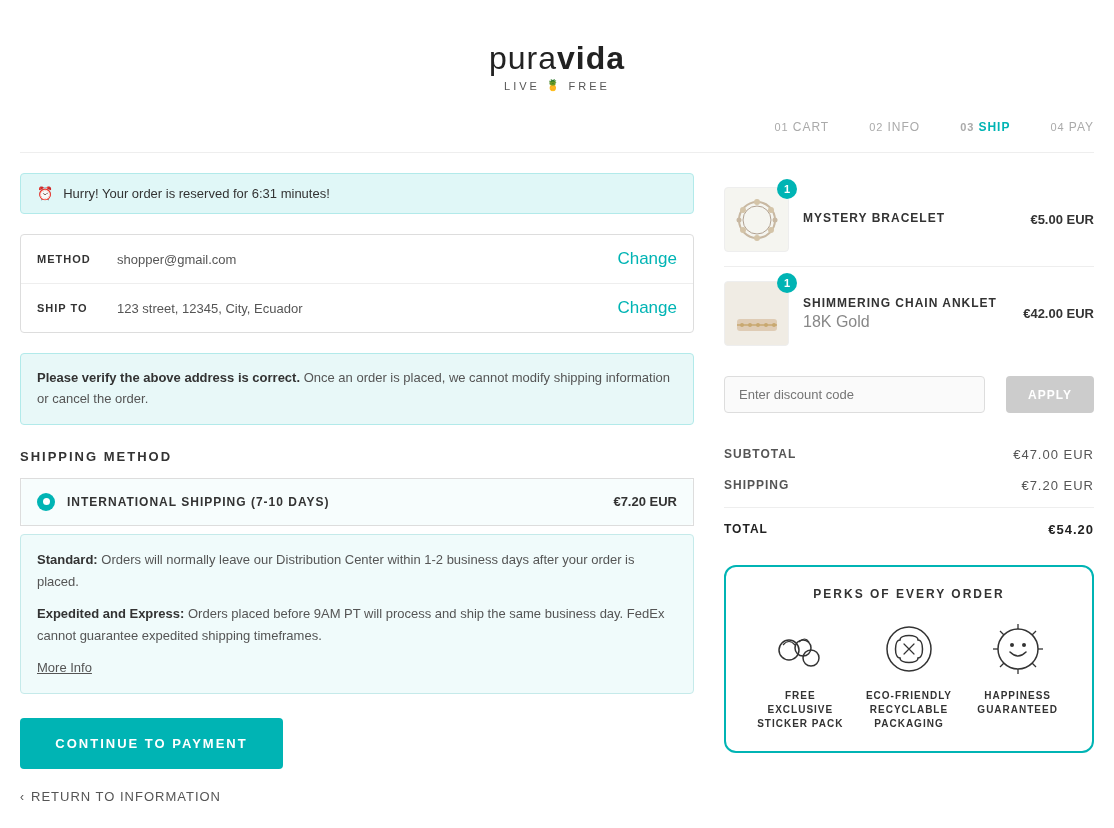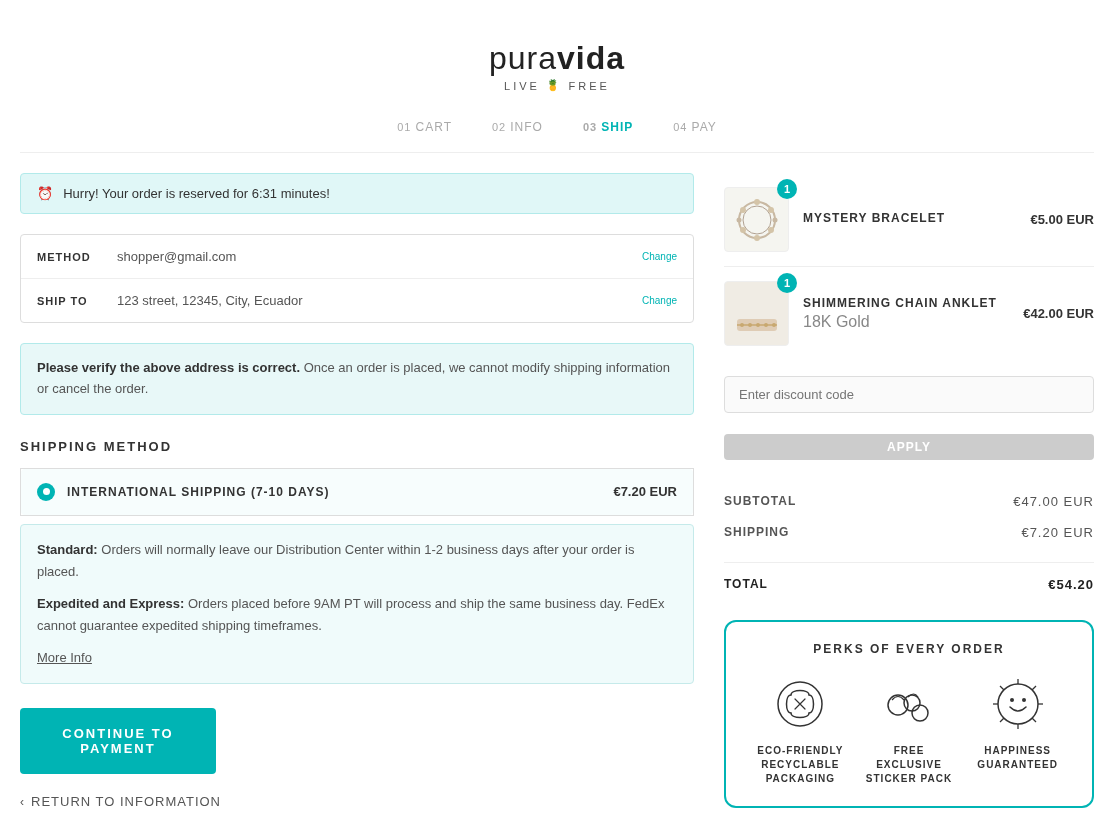--- a/index.html
+++ b/index.html
@@ -7,86 +7,86 @@
 
     .page-wrapper { max-width: 1114px; margin: 0 auto; padding: 20px; }
 
     
     .header { text-align: center; padding: 20px 0 10px; }
     .logo-pura { font-size: 32px; letter-spacing: 1px; font-weight: 300; color: #222; }
     .logo-pura span { font-weight: 700; }
     .logo-tagline { font-size: 11px; letter-spacing: 3px; color: #555; margin-top: 2px; display: flex; align-items: center; justify-content: center; gap: 6px; }
 
     
-    .progress-nav { display: flex; justify-content: center; gap: 40px; padding: 18px 0; border-bottom: 1px solid #eee; margin-bottom: 20px; }
+    .progress-nav { display: flex; justify-content: flex-end; gap: 40px; padding: 18px 0; border-bottom: 1px solid #eee; margin-bottom: 20px; }
     .progress-step { font-size: 12px; letter-spacing: 1px; color: #aaa; }
     .progress-step.active { color: #00b4b4; font-weight: bold; }
     .progress-step span { color: #aaa; font-size: 11px; }
 
     
     .main-layout { display: flex; gap: 30px; align-items: flex-start; }
     .left-col { flex: 1; min-width: 0; }
     .right-col { width: 370px; flex-shrink: 0; }
 
     
     .timer-banner { background: #e0f7f7; border: 1px solid #b2eaea; border-radius: 4px; padding: 12px 16px; margin-bottom: 20px; display: flex; align-items: center; gap: 10px; font-size: 13px; color: #333; }
 
     
     .info-section { border: 1px solid #ddd; border-radius: 4px; margin-bottom: 20px; }
     .info-row { display: flex; align-items: center; padding: 14px 16px; border-bottom: 1px solid #eee; }
     .info-row:last-child { border-bottom: none; }
     .info-label { font-size: 11px; font-weight: bold; letter-spacing: 1px; color: #333; width: 80px; flex-shrink: 0; }
     .info-value { flex: 1; font-size: 13px; color: #555; }
-    .info-change { font-size: 10px; color: #00b4b4; cursor: pointer; text-decoration: none; }
+    .info-change { font-size: 17px; color: #00b4b4; cursor: pointer; text-decoration: none; }
 
     
     .warning-box { background: #e8f8f8; border: 1px solid #b2eaea; border-radius: 4px; padding: 14px 16px; margin-bottom: 24px; font-size: 13px; color: #555; line-height: 1.6; }
     .warning-box strong { color: #333; }
 
     
     .section-title { font-size: 13px; font-weight: bold; letter-spacing: 2px; color: #333; margin-bottom: 14px; }
 
     .shipping-option { border: 1px solid #ddd; border-radius: 0; margin-bottom: 2px; }
     .shipping-option-row { display: flex; align-items: center; padding: 14px 16px; background: #f7fdfd; border-radius: 4px; }
     .radio-dot { width: 18px; height: 18px; border-radius: 50%; background: #00b4b4; display: flex; align-items: center; justify-content: center; margin-right: 12px; flex-shrink: 0; }
     .radio-dot-inner { width: 7px; height: 7px; border-radius: 50%; background: #fff; }
     .shipping-name { flex: 1; font-size: 12px; font-weight: bold; letter-spacing: 1px; color: #333; }
     .shipping-price { font-size: 13px; color: #333; font-weight: bold; }
 
     .shipping-info-box { background: #f0fbfb; border: 1px solid #c5eaea; border-radius: 4px; padding: 14px 16px; margin-top: 8px; font-size: 13px; color: #555; line-height: 1.7; }
     .shipping-info-box strong { color: #333; }
     .more-info-link { color: #555; font-size: 13px; text-decoration: underline; cursor: pointer; margin-top: 10px; display: inline-block; }
 
     
-    .continue-btn { display: block; width: 196px; background: #00b4b4; color: #fff; border: none; border-radius: 4px; padding: 18px; font-size: 13px; font-weight: bold; letter-spacing: 2px; cursor: pointer; text-align: center; margin-top: 24px; margin-bottom: 20px; }
+    .continue-btn { display: block; width: 263px; background: #00b4b4; color: #fff; border: none; border-radius: 4px; padding: 18px; font-size: 13px; font-weight: bold; letter-spacing: 2px; cursor: pointer; text-align: center; margin-top: 24px; margin-bottom: 20px; }
 
     
     .return-link { font-size: 13px; color: #555; cursor: pointer; display: flex; align-items: center; gap: 6px; letter-spacing: 1px; }
     .return-link .chevron { font-size: 12px; }
 
     
     .cart-item { display: flex; align-items: center; padding: 14px 0; border-bottom: 1px solid #eee; position: relative; }
     .cart-item:last-child { border-bottom: none; }
     .item-img-wrap { position: relative; width: 65px; height: 65px; flex-shrink: 0; margin-right: 14px; }
     .item-img { width: 65px; height: 65px; border: 1px solid #eee; border-radius: 4px; background: #f5f5f0; display: flex; align-items: center; justify-content: center; overflow: hidden; }
     .item-badge { position: absolute; top: -8px; right: -8px; background: #00b4b4; color: #fff; width: 20px; height: 20px; border-radius: 50%; font-size: 11px; display: flex; align-items: center; justify-content: center; font-weight: bold; }
     .item-details { flex: 1; }
     .item-name { font-size: 12px; font-weight: bold; letter-spacing: 1px; color: #333; margin-bottom: 3px; }
     .item-variant { font-size: 16px; color: #888; }
     .item-price { font-size: 13px; color: #333; font-weight: bold; white-space: nowrap; }
 
     
-    .discount-row { display: flex; gap: 21px; margin: 16px 0; flex-direction: column; }
+    .discount-row { display: flex; gap: 21px; margin: 16px 0; }
     .discount-input { flex: 1; border: 1px solid #ddd; border-radius: 4px; padding: 10px 14px; font-size: 13px; color: #aaa; outline: none; background: #fafafa; }
     .apply-btn { background: #ccc; color: #fff; border: none; border-radius: 4px; padding: 6px 22px; font-size: 12px; font-weight: bold; letter-spacing: 1px; cursor: pointer; }
 
     
     .totals-section { padding-top: 10px; }
     .totals-row { display: flex; justify-content: space-between; padding: 8px 0; font-size: 13px; color: #555; letter-spacing: 1px; }
-    .totals-row.total { padding-top: 14px; border-top: 1px solid #eee; margin-top: 14px; font-size: 15px; font-weight: bold; color: #222; }
+    .totals-row.total { padding-top: 14px; border-top: 1px solid #eee; margin-top: 6px; font-size: 15px; font-weight: bold; color: #222; }
     .totals-label { font-size: 12px; font-weight: bold; letter-spacing: 1px; }
     .totals-value { font-size: 13px; }
 
     
     .perks-box { border: 2px solid #00b4b4; border-radius: 12px; padding: 20px; margin-top: 20px; text-align: center; }
     .perks-title { font-size: 12px; font-weight: bold; letter-spacing: 2px; color: #333; margin-bottom: 18px; }
     .perks-icons { display: flex; justify-content: space-around; }
     .perk-item { display: flex; flex-direction: column; align-items: center; width: 100px; }
     .perk-icon { width: 60px; height: 60px; display: flex; align-items: center; justify-content: center; font-size: 32px; margin-bottom: 10px; }
     .perk-label { font-size: 10px; font-weight: bold; letter-spacing: 1px; color: #333; text-align: center; line-height: 1.4; }
@@ -249,39 +249,39 @@
         </div>
       </div>
 
       <div class="perks-box">
         <div class="perks-title">PERKS OF EVERY ORDER</div>
         <div class="perks-icons">
 
           <div class="perk-item">
             <div class="perk-icon">
               <svg width="58" height="58" viewBox="0 0 58 58">
-                <circle cx="29" cy="29" r="22" fill="none" stroke="#333" stroke-width="1.5"></circle>
-                <path d="M20 20 C20 14 38 14 38 20 C44 20 44 38 38 38 C38 44 20 44 20 38 C14 38 14 20 20 20Z" fill="none" stroke="#333" stroke-width="1.5"></path>
-                <path d="M24 24 L34 34 M34 24 L24 34" stroke="#333" stroke-width="1.2" stroke-linecap="round"></path>
-              </svg>
-            </div>
-            <div class="perk-label">ECO-FRIENDLY RECYCLABLE PACKAGING</div>
-          </div>
-
-          <div class="perk-item">
-            <div class="perk-icon">
-              <svg width="58" height="58" viewBox="0 0 58 58">
                 <circle cx="18" cy="30" r="10" fill="none" stroke="#333" stroke-width="1.5"></circle>
                 <circle cx="32" cy="28" r="8" fill="none" stroke="#333" stroke-width="1.5"></circle>
                 <circle cx="40" cy="38" r="8" fill="none" stroke="#333" stroke-width="1.5"></circle>
                 <path d="M12 25 Q18 18 24 25" fill="none" stroke="#333" stroke-width="1.2"></path>
                 <path d="M28 22 Q34 16 38 22" fill="none" stroke="#333" stroke-width="1.2"></path>
               </svg>
             </div>
             <div class="perk-label">FREE EXCLUSIVE STICKER PACK</div>
+          </div>
+
+          <div class="perk-item">
+            <div class="perk-icon">
+              <svg width="58" height="58" viewBox="0 0 58 58">
+                <circle cx="29" cy="29" r="22" fill="none" stroke="#333" stroke-width="1.5"></circle>
+                <path d="M20 20 C20 14 38 14 38 20 C44 20 44 38 38 38 C38 44 20 44 20 38 C14 38 14 20 20 20Z" fill="none" stroke="#333" stroke-width="1.5"></path>
+                <path d="M24 24 L34 34 M34 24 L24 34" stroke="#333" stroke-width="1.2" stroke-linecap="round"></path>
+              </svg>
+            </div>
+            <div class="perk-label">ECO-FRIENDLY RECYCLABLE PACKAGING</div>
           </div>
 
           <div class="perk-item">
             <div class="perk-icon">
               <svg width="58" height="58" viewBox="0 0 58 58">
                 <circle cx="29" cy="29" r="20" fill="none" stroke="#333" stroke-width="1.5"></circle>
 
                 <line x1="29" y1="4" x2="29" y2="9" stroke="#333" stroke-width="1.3"></line>
                 <line x1="29" y1="49" x2="29" y2="54" stroke="#333" stroke-width="1.3"></line>
                 <line x1="4" y1="29" x2="9" y2="29" stroke="#333" stroke-width="1.3"></line>

